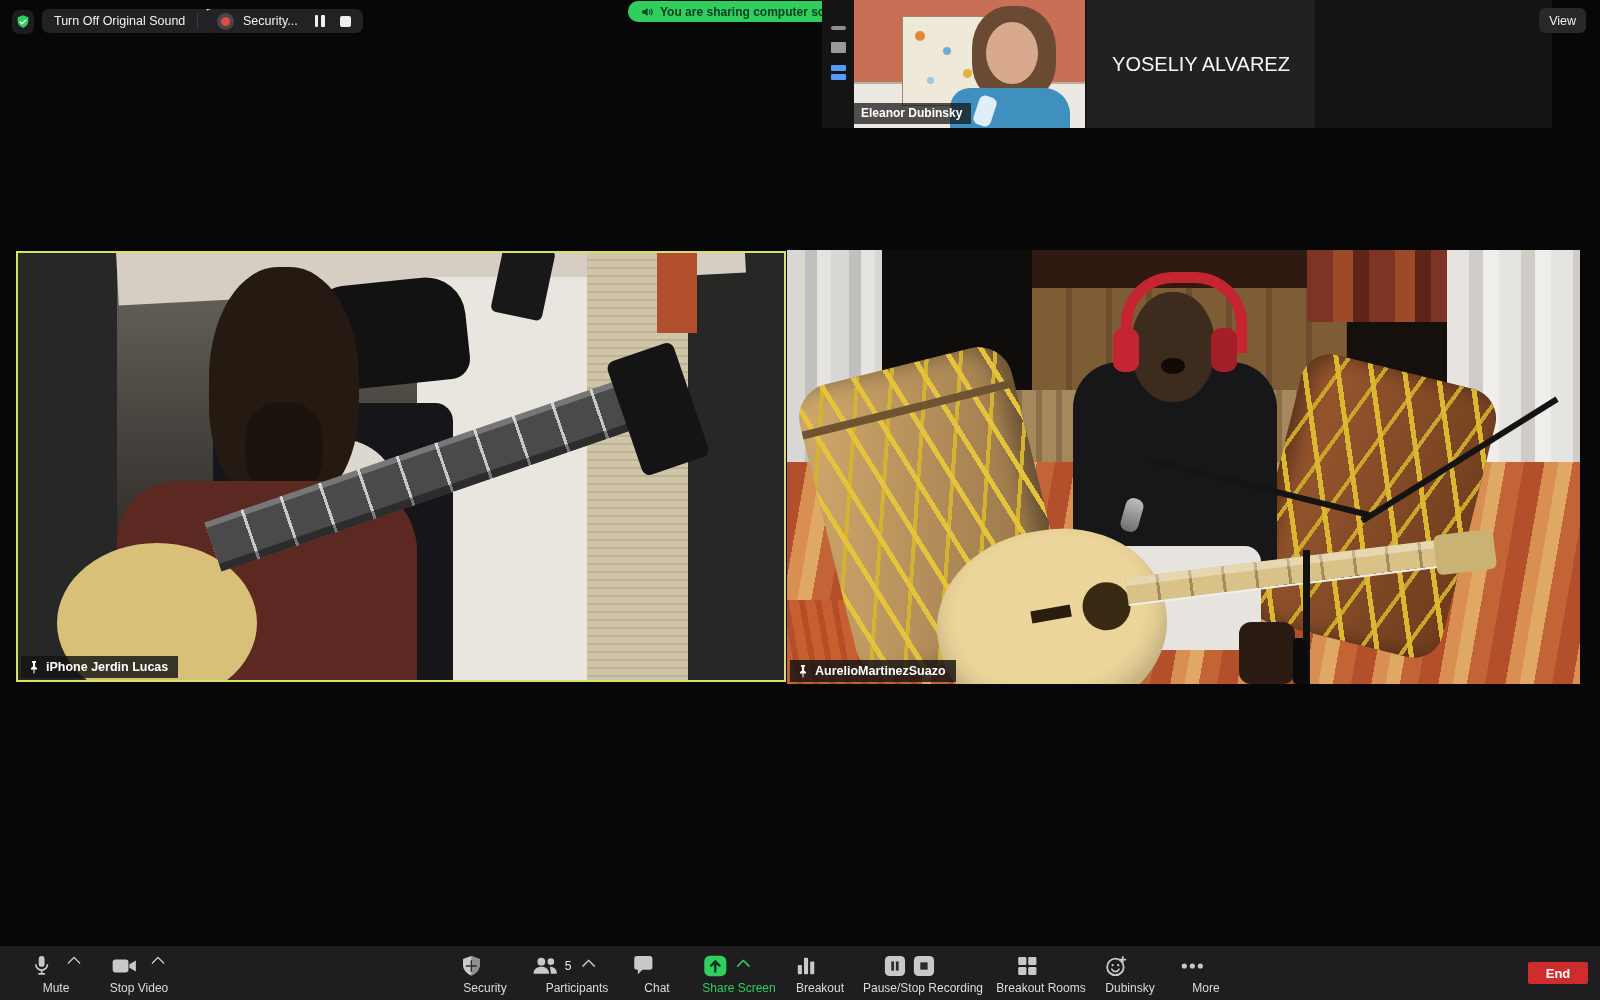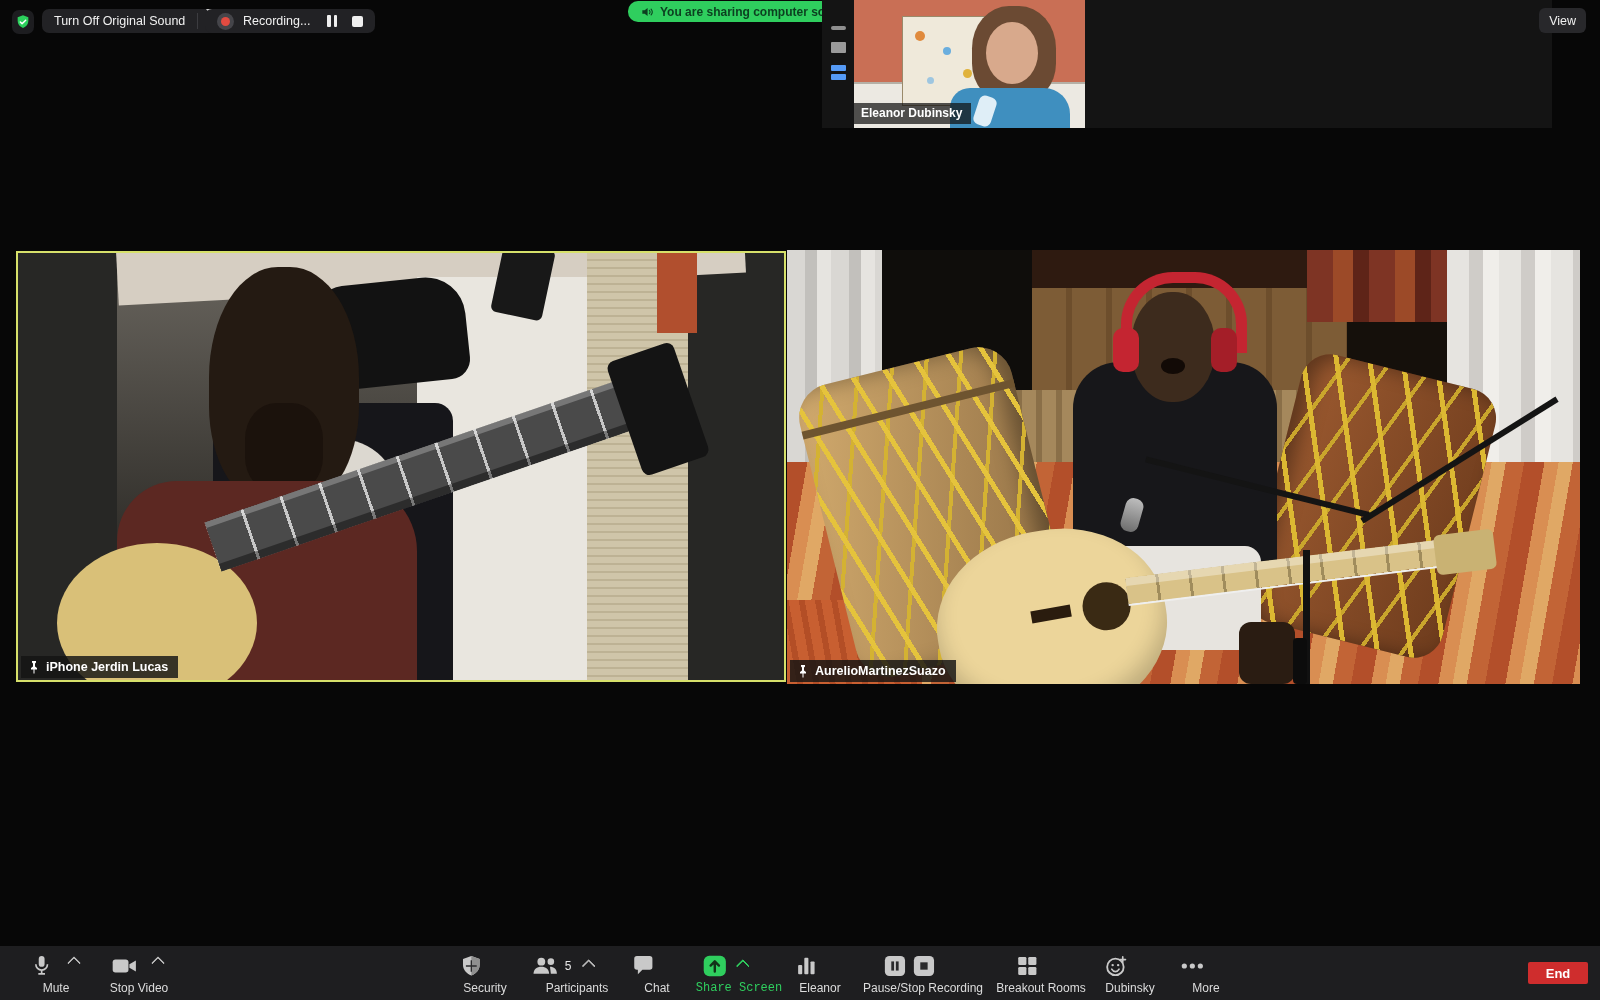--- a/index.html
+++ b/index.html
@@ -70,21 +70,21 @@
     <span>Turn Off Original Sound</span>
     <span style="width:12px"></span>
       <span class="seg-div"></span>
     <span style="padding:0 8px;"><span class="caret-down"></span></span>
   </div>
 
   <div class="tl-btn" style="left:205px;top:9px;padding:0 12px;gap:9px;">
     <span class="rec-ring">
         <span class="rec-dot"></span>
       </span>
-    <span>Recording...</span>
+    <span>Security...</span>
     <span class="pause-bars" style="margin-left:8px;">
         <i></i>
         <i></i>
       </span>
     <span class="stop-sq" style="margin-left:6px;"></span>
   </div>
 
   <div id="share-banner">
     <span>
       <svg width="14" height="14" viewBox="0 0 24 24">
@@ -120,20 +120,23 @@
       <div class="abs" style="left:118px;top:6px;width:84px;height:96px;border-radius:44% 44% 40% 40%;background:#6b4a33;"></div>
       <div class="abs" style="left:132px;top:22px;width:52px;height:62px;border-radius:50%;background:#d8a98c;"></div>
       <div class="abs" style="left:96px;top:88px;width:120px;height:40px;border-radius:20px 26px 0 0;background:#3f8fbf;">
         <div class="abs" style="left:26px;top:8px;width:18px;height:30px;background:#dfeef7;transform:rotate(18deg);border-radius:6px;"></div>
       </div>
       <div class="thumb-label">
           <span>Eleanor Dubinsky</span>
         </div>
     </div>
 
+    <div class="thumb" style="width:228px;margin-right:2px;background:#212121;display:flex;align-items:center;justify-content:center;">
+      <span style="font-size:20px;color:#f5f5f5;">YOSELIY ALVAREZ</span>
+    </div>
 
   </div>
 
   <div id="view-btn">
       <span>View</span>
     </div>
 
   <div class="tile" id="tile-left">
     <div class="abs" style="left:99px;top:0;width:571px;height:427px;background:linear-gradient(#6a665f,#2a2824 75%);">
       <div class="abs" style="left:0;top:-18px;width:110%;height:54px;background:#d6cec2;transform:rotate(-3deg);"></div>
@@ -275,21 +278,21 @@
       <div class="irow">
           <span>
         <svg width="22" height="20" viewBox="0 0 24 22" fill="#c9c9c9">
               <path d="M2 3a3 3 0 0 1 3-3h14a3 3 0 0 1 3 3v9a3 3 0 0 1-3 3h-8l-5 5v-5H5a3 3 0 0 1-3-3z"></path>
             </svg>
       </span>
         </div>
       <div class="tlabel">Chat</div>
     </div>
 
-    <div class="titem" style="left:725px;font-family:Liberation Mono, monospace;">
+    <div class="titem" style="left:725px;">
       <div class="irow">
         <span>
           <svg width="26" height="24" viewBox="0 0 28 26">
               <rect x="2" y="2" width="24" height="22" rx="6" fill="#2fce5e"></rect>
               <path d="M14 19v-9M14 8l-4.5 4.5M14 8l4.5 4.5" stroke="#123318" stroke-width="2.6" fill="none" stroke-linecap="round" stroke-linejoin="round"></path>
             </svg>
         </span>
         <span class="chev green" style="margin-left:4px;"></span>
       </div>
       <div class="tlabel green">Share Screen</div>
@@ -298,21 +301,21 @@
     <div class="titem" style="left:806px;">
       <div class="irow">
           <span>
         <svg width="20" height="20" viewBox="0 0 22 22" fill="#c9c9c9">
               <rect x="2" y="10" width="4.5" height="10" rx="1"></rect>
               <rect x="8.8" y="2" width="4.5" height="18" rx="1"></rect>
               <rect x="15.6" y="6" width="4.5" height="14" rx="1"></rect>
             </svg>
       </span>
         </div>
-      <div class="tlabel">Eleanor</div>
+      <div class="tlabel">Breakout</div>
     </div>
 
     <div class="titem" style="left:909px;">
       <div class="irow" style="gap:7px;">
         <span>
           <svg width="22" height="22" viewBox="0 0 24 24">
               <rect x="1" y="1" width="22" height="22" rx="5" fill="#c9c9c9"></rect>
               <rect x="8" y="7" width="3" height="10" fill="#2a2a2c"></rect>
               <rect x="13" y="7" width="3" height="10" fill="#2a2a2c"></rect>
             </svg>

